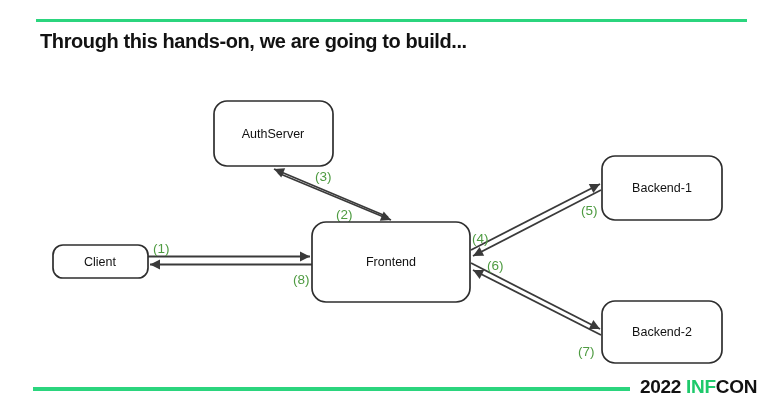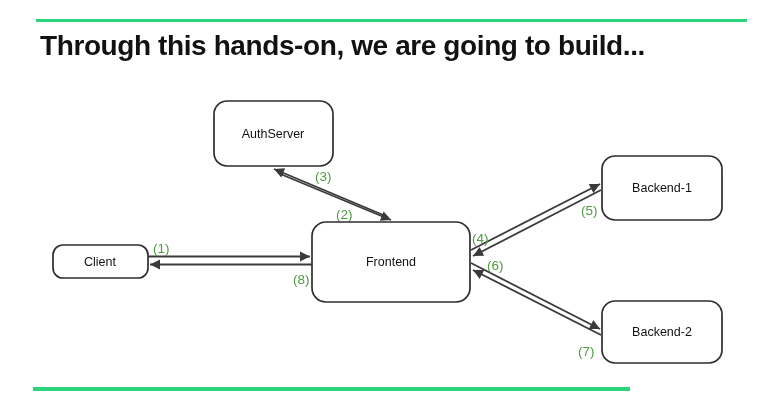--- a/index.html
+++ b/index.html
@@ -14,21 +14,21 @@
   .top-rule {
     position: absolute;
     left: 36px; top: 19px;
     width: 711px; height: 3px;
     background: #2BD57E;
   }
   .title {
     position: absolute;
     left: 40px; top: 30px;
     margin: 0;
-    font-size: 28px;
+    font-size: 20px;
     font-weight: 800;
     letter-spacing: -0.4px;
     color: #121212;
     white-space: nowrap;
   }
   svg.diagram {
     position: absolute;
     left: 0; top: 0;
   }
   svg .node-box {
@@ -129,14 +129,17 @@
     </g>
 
     <g>
       <rect class="node-box" x="602" y="301" width="120" height="62" rx="13"></rect>
       <text class="node-label" x="662" y="336">Backend-2</text>
     </g>
   </svg>
 
   <div class="bottom-rule"></div>
 
+  <div class="logo">
+    <span class="year">2022</span><span class="inf">INF</span><span class="con">CON</span>
+  </div>
 
 </div>
 
 </body></html>

